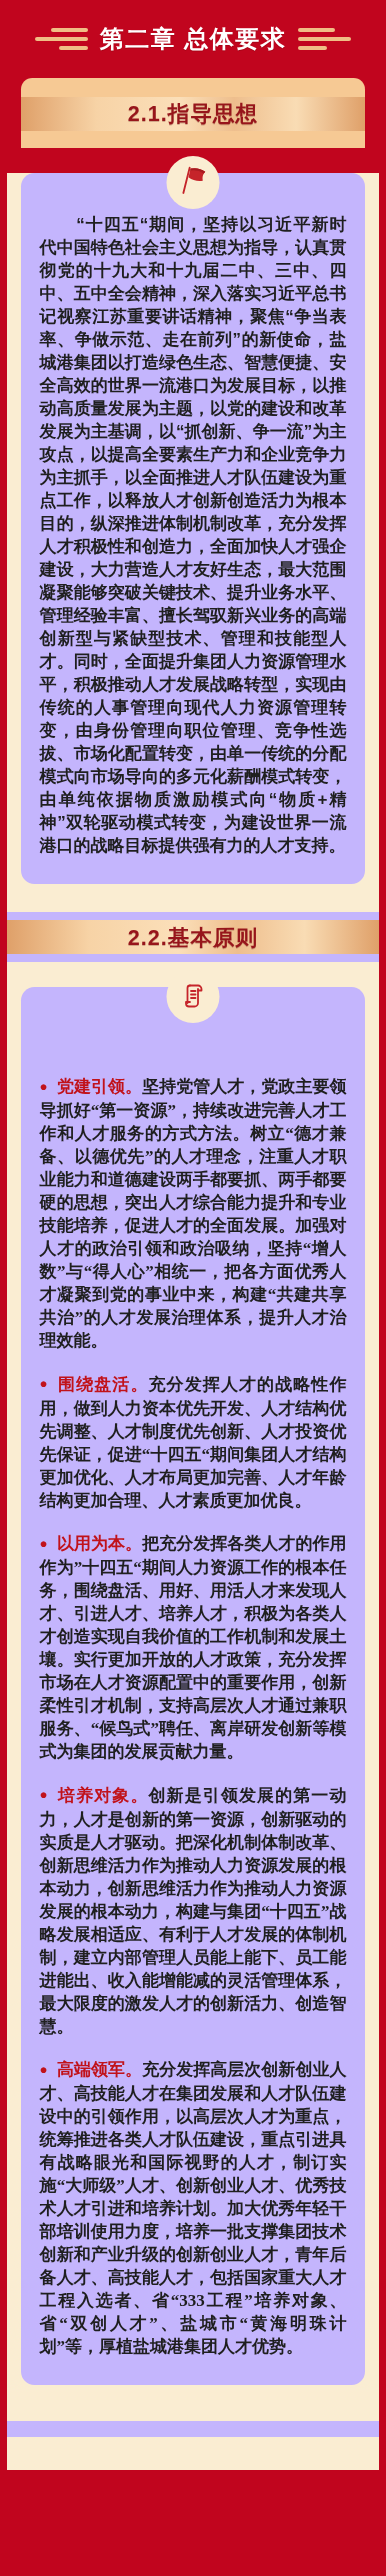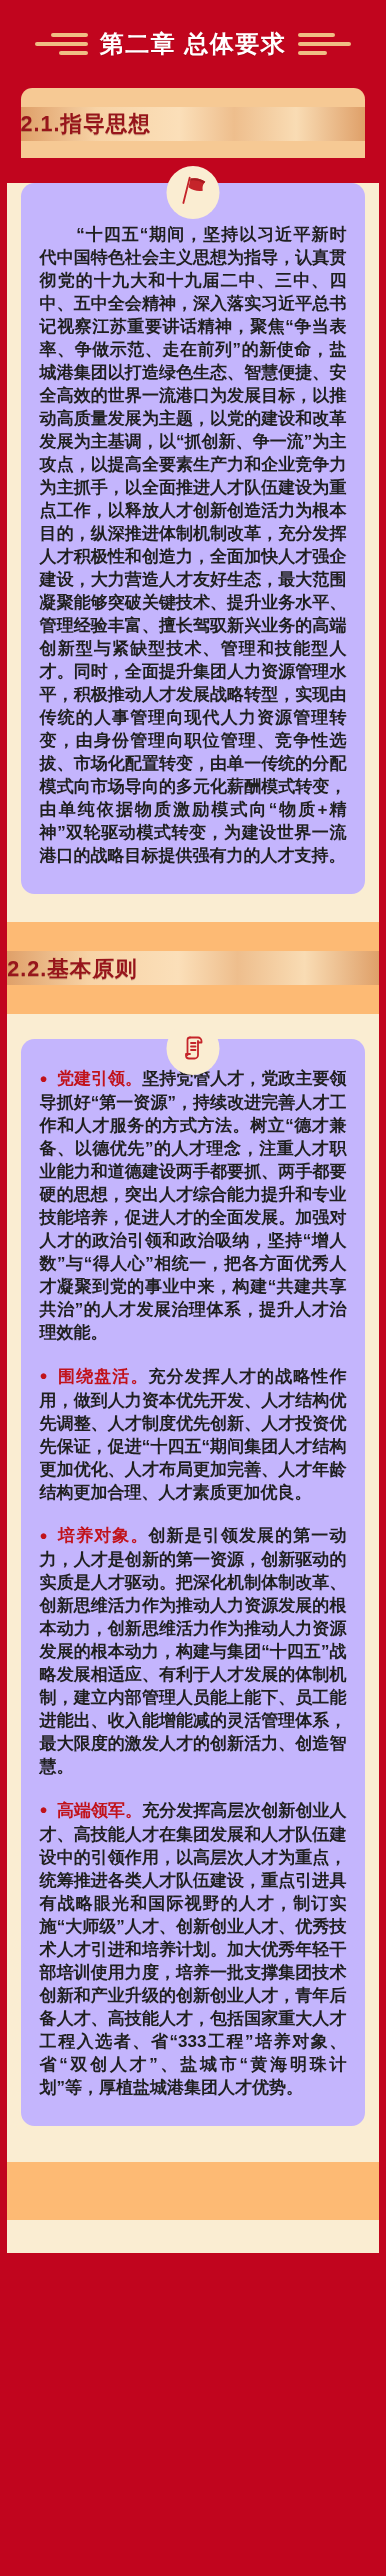--- a/index.html
+++ b/index.html
@@ -2,61 +2,61 @@
 <html style="font-size:8.2px"><head>
 <meta charset="utf-8">
 <style>
   * { margin:0; padding:0; box-sizing:border-box; }
   html,body { background:#a8randomness; }
   body { background:#c1051e; font-family:"Liberation Sans", sans-serif; }
   .page { position:relative; width:386px; min-height:2748px; margin:0 auto;
           background:#c1051e; overflow:hidden; }
 
   
-  .header { height:88px; display:flex; align-items:center; justify-content:center; gap:11.3px; }
+  .header { height:78px; display:flex; align-items:center; justify-content:center; gap:11.3px; }
   .page-title { color:#ffffff; font-size:24px; font-weight:900; letter-spacing:1.5px;
                 text-shadow:0 1px 0 rgba(120,0,10,.35); white-space:nowrap; }
   .deco { display:flex; flex-direction:column; gap:5.7px; }
   .deco span { display:block; height:3.6px; border-radius:2.1px; background:#f0be85; }
   .deco-left  { align-items:flex-end; }
   .deco-right { align-items:flex-start; }
   .deco .l1 { width:37px; }
   .deco .l2 { width:53px; }
   .deco .l3 { width:29px; }
 
   
   .card-a { margin:0 20.6px; background:#f6c994; border-radius:11.3px 11.3px 0 0; padding:18.5px 0 17.5px; }
-  .band { height:34px; display:flex; align-items:center; 
+  .band { height:34px; display:flex; align-items:center; justify-content:center;
           background:linear-gradient(90deg,#dfa069 0%,#f7d3a6 22%,#fbdfb9 46%,#eebe8d 62%,#f9dcb4 80%,#dfa069 100%); }
   .band-title { font-size:21.6px; font-weight:800; color:#97151b; letter-spacing:1px;
                 text-shadow:0 0.5px 0 rgba(90,10,10,.25); }
 
   
   .main-card { margin:0 7.2px; background:#faedd2; padding-bottom:33px; }
 
   .panel { position:relative; margin:25px 13.4px 0; background:#c4b5fd; border-radius:13.4px;
            padding:40px 19px 27px; }
-  .panel-2-2 { padding-top:28px; }
+  .panel-2-2 { padding-top:88px;font-family:Liberation Serif, serif; }
   .icon-circle { position:absolute; top:-17.5px; left:50%; transform:translateX(-50%);
                  width:53px; height:53px; border-radius:50%; background:#faedd2;
                  display:flex; align-items:center; justify-content:center; }
   .body-text { font-size:17px; line-height:23px; font-weight:700; color:#1f1f1f;
                text-align:justify; }
   .indent { text-indent:2.15em; }
 
   .bullets { list-style:none; }
   .bullets li { margin-bottom:20.6px; font-size:17px; line-height:23px; font-weight:700;
                 color:#1f1f1f; text-align:justify; }
   .bullets li:last-child { margin-bottom:0; }
   .bullets li::before { content:"●"; color:#c1121a; font-size:13.4px; margin-right:9.3px;
                         position:relative; top:-1.5px; }
   .bullet-lead { color:#c1121a; font-weight:800; }
 
   
-  .strip { background:#fdba74; padding:29px 0; }
+  .strip { background:#c4b5fd; padding:8px 0; }
   .strip-2-2 { margin-top:28px; }
   .strip-2-3 { margin-top:36px; }
 </style>
 </head>
 <body>
 
 <div class="page">
 
   <div class="header">
     <div class="deco deco-left">
@@ -108,20 +108,21 @@
             <path d="M41 21 V46 a7 7 0 0 1 -7 7 H23 a6 6 0 0 1 -6 -6 v-3 h8"></path>
             <line x1="27" y1="22" x2="36" y2="22"></line>
             <line x1="27" y1="29" x2="36" y2="29"></line>
             <line x1="27" y1="36" x2="36" y2="36"></line>
           </g>
         </svg>
       </div>
       <ul class="bullets">
         <li><span class="bullet-lead">党建引领。</span><span>坚持党管人才，党政主要领导抓好“第一资源”，持续改进完善人才工作和人才服务的方式方法。树立“德才兼备、以德优先”的人才理念，注重人才职业能力和道德建设两手都要抓、两手都要硬的思想，突出人才综合能力提升和专业技能培养，促进人才的全面发展。加强对人才的政治引领和政治吸纳，坚持“增人数”与“得人心”相统一，把各方面优秀人才凝聚到党的事业中来，构建“共建共享共治”的人才发展治理体系，提升人才治理效能。</span></li>
         <li><span class="bullet-lead">围绕盘活。</span><span>充分发挥人才的战略性作用，做到人力资本优先开发、人才结构优先调整、人才制度优先创新、人才投资优先保证，促进“十四五“期间集团人才结构更加优化、人才布局更加完善、人才年龄结构更加合理、人才素质更加优良。</span></li>
+        <li><span class="bullet-lead">以用为本。</span><span>把充分发挥各类人才的作用作为”十四五“期间人力资源工作的根本任务，围绕盘活、用好、用活人才来发现人才、引进人才、培养人才，积极为各类人才创造实现自我价值的工作机制和发展土壤。实行更加开放的人才政策，充分发挥市场在人才资源配置中的重要作用，创新柔性引才机制，支持高层次人才通过兼职服务、“候鸟式”聘任、离岸研发创新等模式为集团的发展贡献力量。</span></li>
         <li><span class="bullet-lead">培养对象。</span><span>创新是引领发展的第一动力，人才是创新的第一资源，创新驱动的实质是人才驱动。把深化机制体制改革、创新思维活力作为推动人力资源发展的根本动力，创新思维活力作为推动人力资源发展的根本动力，构建与集团“十四五”战略发展相适应、有利于人才发展的体制机制，建立内部管理人员能上能下、员工能进能出、收入能增能减的灵活管理体系，最大限度的激发人才的创新活力、创造智慧。</span></li>
         <li><span class="bullet-lead">高端领军。</span><span>充分发挥高层次创新创业人才、高技能人才在集团发展和人才队伍建设中的引领作用，以高层次人才为重点，统筹推进各类人才队伍建设，重点引进具有战略眼光和国际视野的人才，制订实施“大师级”人才、创新创业人才、优秀技术人才引进和培养计划。加大优秀年轻干部培训使用力度，培养一批支撑集团技术创新和产业升级的创新创业人才，青年后备人才、高技能人才，包括国家重大人才工程入选者、省“333工程”培养对象、省“双创人才”、盐城市“黄海明珠计划”等，厚植盐城港集团人才优势。</span></li>
       </ul>
     </section>
 
     <div class="strip strip-2-3">
       
     </div>
 
   </div>

